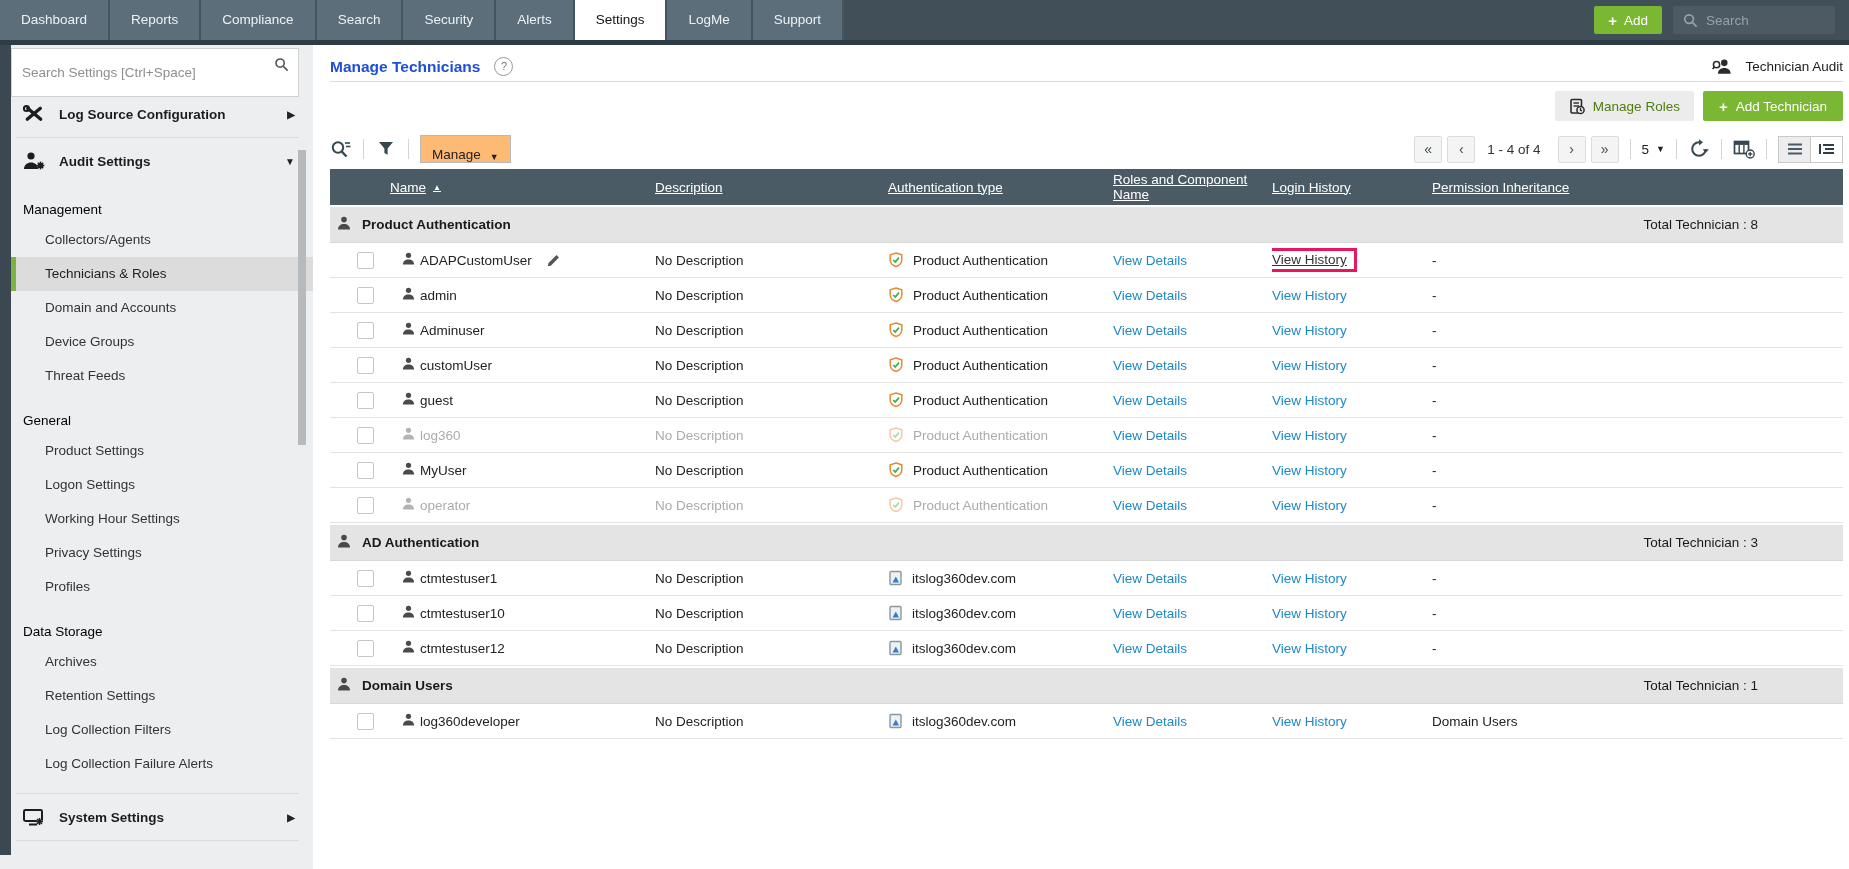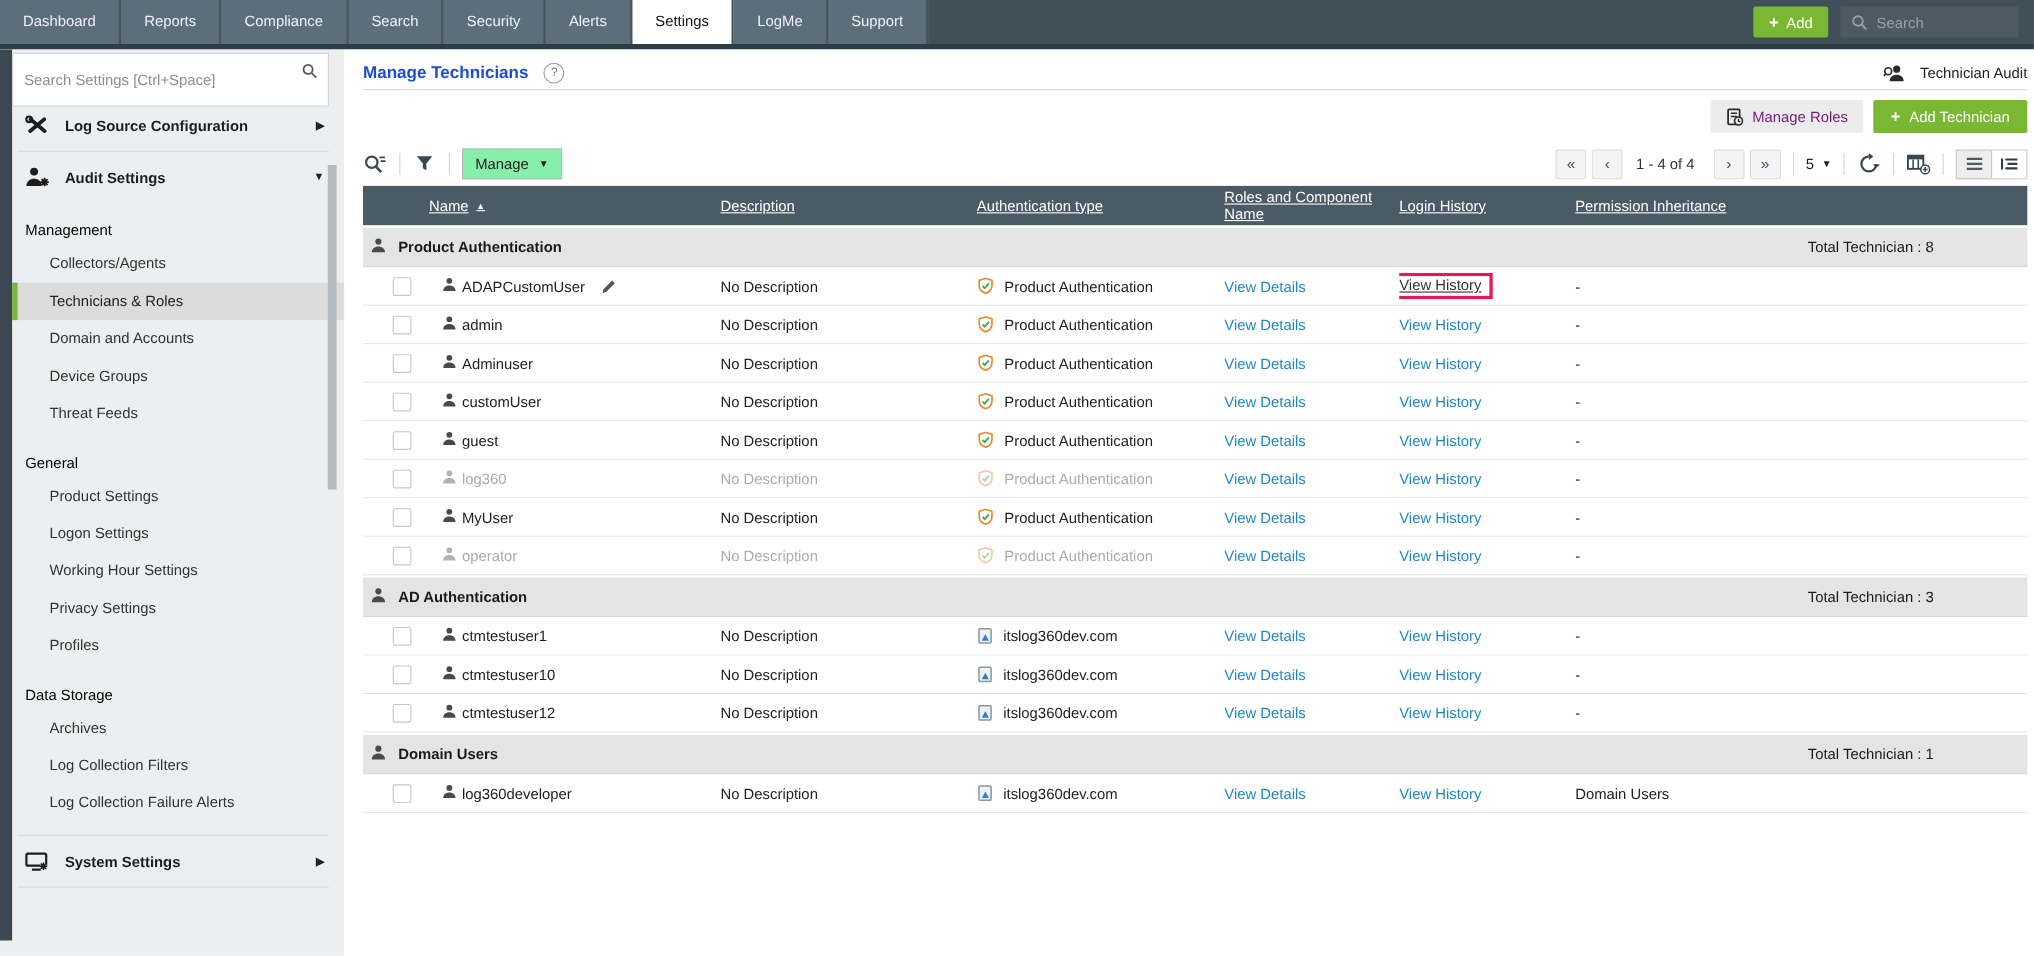--- a/index.html
+++ b/index.html
@@ -35,28 +35,28 @@
   .sitem.sel{background:#dcdcdc;border-left:5px solid #7cb342;color:#222;}
   .side-scroll{position:absolute;right:7px;top:105px;width:8px;height:295px;background:#b6babd;}
 
   
   .main{position:absolute;left:313px;top:45px;right:0;bottom:0;background:#fff;}
   .main-head{display:flex;align-items:center;margin:0 6px 0 17px;padding-top:7px;height:29px;border-bottom:1px solid #dadada;}
   .page-title{font-size:15.5px;font-weight:bold;color:#1d4ed8;}
   .help{width:17px;height:17px;border:1px solid #9a9a9a;border-radius:50%;color:#777;font-size:11px;line-height:17px;text-align:center;margin-left:14px;cursor:pointer;}
   .audit{margin-left:auto;display:flex;align-items:center;gap:13px;cursor:pointer;color:#1d1d1d;}
   .actions{display:flex;justify-content:flex-end;gap:9px;margin:9px 6px 0 17px;height:30px;}
-  .btn-roles{display:flex;align-items:center;gap:8px;background:#ececec;color:#701a75;padding:0 14px;border-radius:2px;cursor:pointer;}
+  .btn-roles{display:flex;align-items:center;gap:8px;background:#ececec;color:#4d7c0f;padding:0 14px;border-radius:2px;cursor:pointer;}
   .btn-addtech{display:flex;align-items:center;gap:8px;background:#7ab733;color:#fff;padding:0 16px;border-radius:2px;cursor:pointer;}
   .btn-addtech .plus{font-size:15px;font-weight:bold;}
 
   .toolbar{display:flex;align-items:center;margin:12px 6px 0 17px;height:32px;}
   .tico{width:22px;height:20px;cursor:pointer;flex:none;}
   .tsep{width:1px;height:20px;background:#d4d4d4;margin:0 11px;}
-  .btn-manage{display:flex;align-items:center;gap:9px;height:26px;border:1px solid #b9b9b9;background:#86efac;padding:0 11px;cursor:pointer;color:#222;}
+  .btn-manage{display:flex;align-items:flex-end;gap:9px;height:26px;border:1px solid #b9b9b9;background:#fdba74;padding:0 11px;cursor:pointer;color:#222;}
   .caret{font-size:9px;color:#222;}
   .pager{margin-left:auto;display:flex;align-items:center;}
   .pbtn{width:26px;height:25px;background:#f4f4f4;border:1px solid #dcdcdc;border-radius:2px;color:#3d4d57;
         font-size:14px;display:flex;align-items:center;justify-content:center;cursor:pointer;margin-left:5px;}
   .ptext{margin:0 12px;color:#333;}
   .psize{display:flex;align-items:center;gap:7px;cursor:pointer;color:#222;}
   .viewbox{display:flex;border:1px solid #c9c9c9;background:#ededed;}
   .vcell{width:31px;height:25px;display:flex;align-items:center;justify-content:center;cursor:pointer;}
   .vcell.active{background:#fff;border-left:1px solid #c9c9c9;}
 
@@ -162,20 +162,21 @@
           <div class="sitem">Device Groups</div>
           <div class="sitem">Threat Feeds</div>
           <div class="ssection">General</div>
           <div class="sitem">Product Settings</div>
           <div class="sitem">Logon Settings</div>
           <div class="sitem">Working Hour Settings</div>
           <div class="sitem">Privacy Settings</div>
           <div class="sitem">Profiles</div>
           <div class="ssection">Data Storage</div>
           <div class="sitem">Archives</div>
+          <div class="sitem">Retention Settings</div>
           <div class="sitem">Log Collection Filters</div>
           <div class="sitem">Log Collection Failure Alerts</div>
         </div>
       <div class="sdivider" style="margin-top:12px"></div>
       <div class="sgroup">
         <svg class="gico" viewBox="0 0 24 20">
             <rect x="2" y="3" width="18" height="11" rx="1.4" fill="none" stroke="#1d1d1d" stroke-width="2"></rect>
             <line x1="7" y1="17.5" x2="15" y2="17.5" stroke="#1d1d1d" stroke-width="2"></line>
             <circle cx="17.5" cy="14.5" r="2.5" fill="#1d1d1d" stroke="#eceeef" stroke-width="1"></circle>
             <g stroke="#1d1d1d" stroke-width="1.4">

